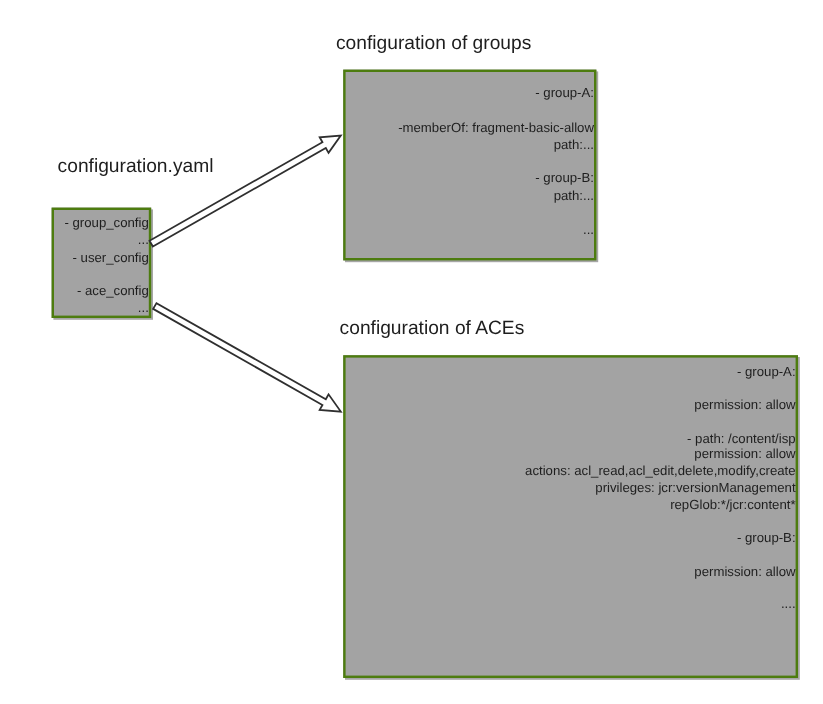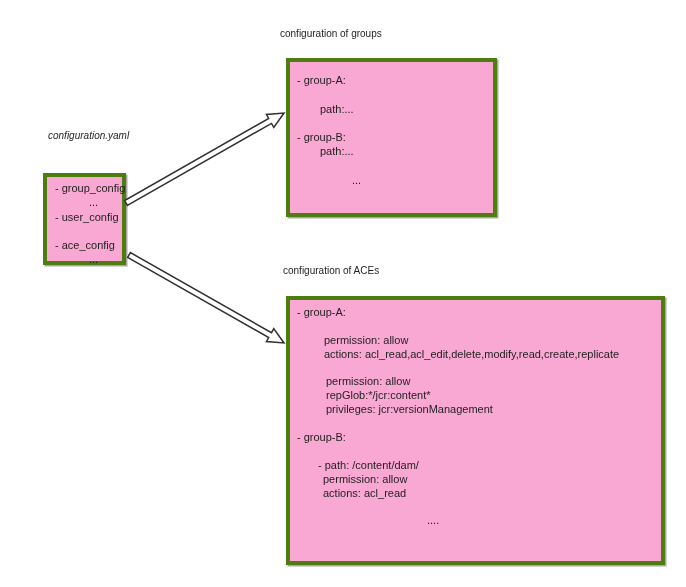--- a/index.html
+++ b/index.html
@@ -7,43 +7,44 @@
     width: 686px; height: 587px;
     background: #ffffff;
     font-family: "Liberation Sans", sans-serif;
     color: #1e1e1e;
     position: relative;
     overflow: hidden;
   }
   .canvas { position: absolute; inset: 0; }
   .box-title {
     position: absolute;
-    font-size: 10px;
+    font-size: 16px;
     white-space: nowrap;
     color: #1e1e1e;
   }
   .box {
     position: absolute;
     box-sizing: border-box;
-    background: #f9a8d4;
-    border: 4px solid #4d7c0f;
+    background: #a3a3a3;
+    border: 2px solid #4d7c0f;
     box-shadow: 1.5px 1.5px 0 rgba(0,0,0,0.35);
+    text-align: right;
   }
   .line {
     font-size: 11px;
     white-space: nowrap;
     overflow: visible;
   }
   .yaml-box   { left: 43px;  top: 173px; width: 83px; height: 92px;  padding: 4px 0 0 8px; }
   .yaml-box .line   { height: 14.3px; line-height: 14.3px; }
   .groups-box { left: 286px; top: 58px;  width: 211px; height: 159px; padding: 11px 0 0 7px; }
   .groups-box .line { height: 14.3px; line-height: 14.3px; }
   .aces-box   { left: 286px; top: 296px; width: 379px; height: 269px; padding: 6px 0 0 7px; }
   .aces-box .line   { height: 13.9px; line-height: 13.9px; }
-  .yaml-title   { left: 48px;  top: 130px; font-style: italic; }
+  .yaml-title   { left: 48px;  top: 130px; }
   .groups-title { left: 280px; top: 28px; }
   .aces-title   { left: 283px; top: 265px; }
   svg.arrows {
     position: absolute; left: 0; top: 0;
     width: 686px; height: 587px;
     pointer-events: none;
     z-index: 5;
   }
   svg.arrows polygon {
     fill: #ffffff;
@@ -69,41 +70,41 @@
     <div class="line">- user_config</div>
     <div class="line"></div>
     <div class="line">- ace_config</div>
     <div class="line" style="padding-left:34px">...</div>
   </div>
 
   <div class="box-title groups-title">configuration of groups</div>
   <div class="box groups-box">
     <div class="line">- group-A:</div>
     <div class="line"></div>
+    <div class="line" style="padding-left:21px">-memberOf: fragment-basic-allow</div>
     <div class="line" style="padding-left:23px">path:...</div>
     <div class="line"></div>
     <div class="line">- group-B:</div>
     <div class="line" style="padding-left:23px">path:...</div>
     <div class="line"></div>
     <div class="line" style="padding-left:55px">...</div>
   </div>
 
   <div class="box-title aces-title">configuration of ACEs</div>
   <div class="box aces-box">
     <div class="line">- group-A:</div>
     <div class="line"></div>
     <div class="line" style="padding-left:27px">permission: allow</div>
-    <div class="line" style="padding-left:27px">actions: acl_read,acl_edit,delete,modify,read,create,replicate</div>
     <div class="line"></div>
+    <div class="line" style="padding-left:21px">- path: /content/isp</div>
     <div class="line" style="padding-left:29px">permission: allow</div>
+    <div class="line" style="padding-left:29px">actions: acl_read,acl_edit,delete,modify,create</div>
+    <div class="line" style="padding-left:29px">privileges: jcr:versionManagement</div>
     <div class="line" style="padding-left:29px">repGlob:*/jcr:content*</div>
-    <div class="line" style="padding-left:29px">privileges: jcr:versionManagement</div>
     <div class="line"></div>
     <div class="line">- group-B:</div>
     <div class="line"></div>
-    <div class="line" style="padding-left:21px">- path: /content/dam/</div>
     <div class="line" style="padding-left:26px">permission: allow</div>
-    <div class="line" style="padding-left:26px">actions: acl_read</div>
     <div class="line"></div>
     <div class="line" style="padding-left:130px">....</div>
   </div>
 
 </div>
 
 </body></html>

